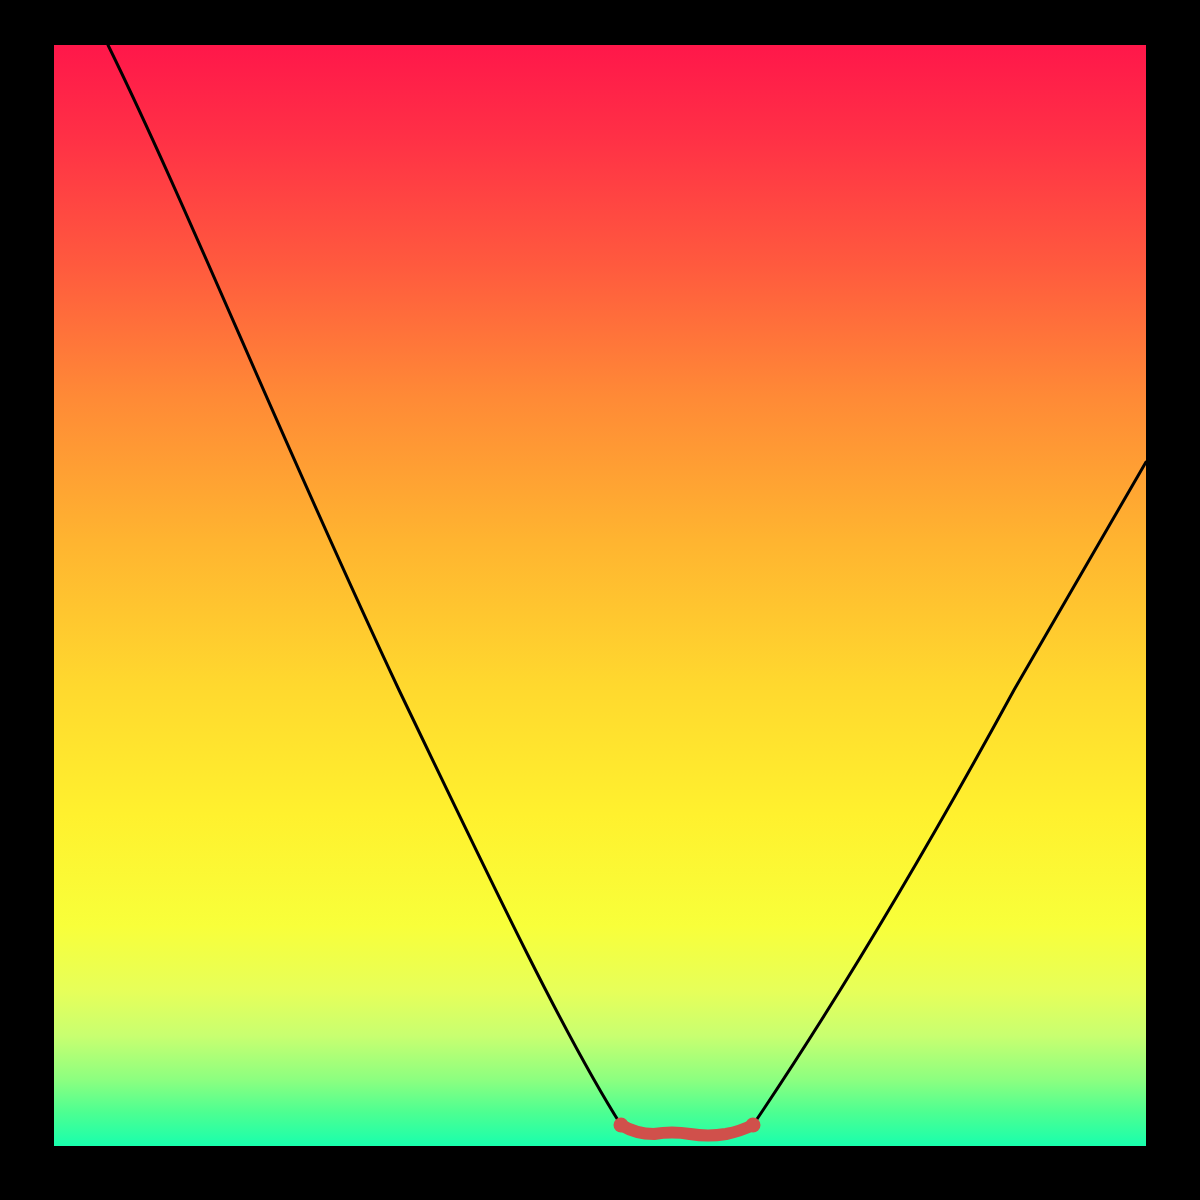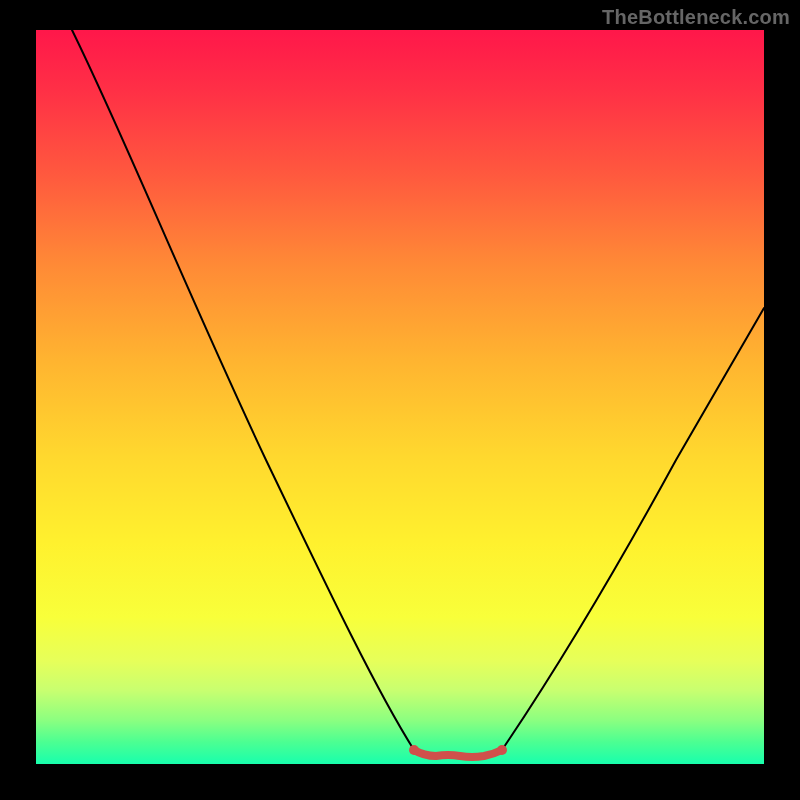--- a/index.html
+++ b/index.html
@@ -78,21 +78,20 @@
   }
   .curve .red-dot {
     fill: #d0504b;
   }
 </style>
 </head>
 <body>
 
 <div class="frame">
 
-  <div class="watermark">TheBottleneck.com</div>
 
   <div class="plot-area">
     <div class="gradient-bg"></div>
 
     <svg class="curve" viewBox="0 0 728 734" preserveAspectRatio="none">
 
       <path class="black-line" d="M 36 0
                C 90 110, 150 260, 230 430
                C 290 555, 340 660, 378 720"></path>
 

